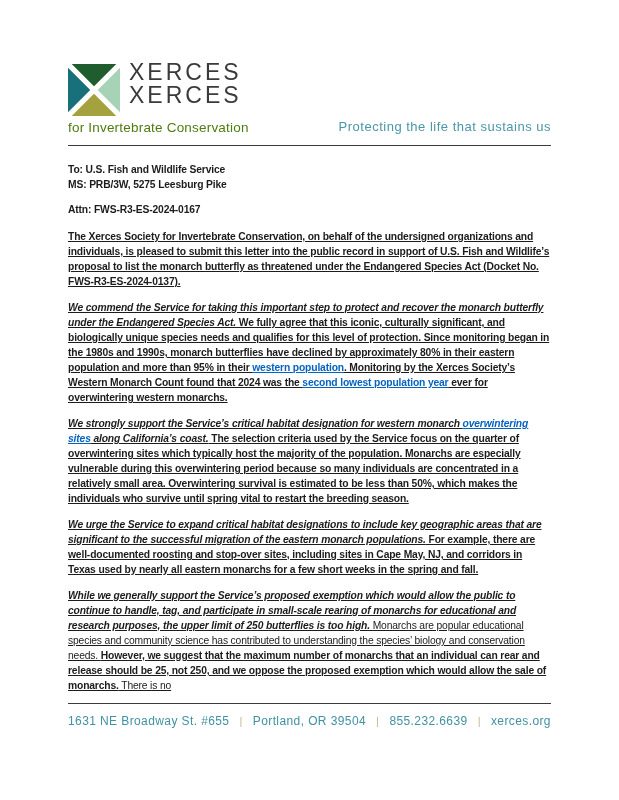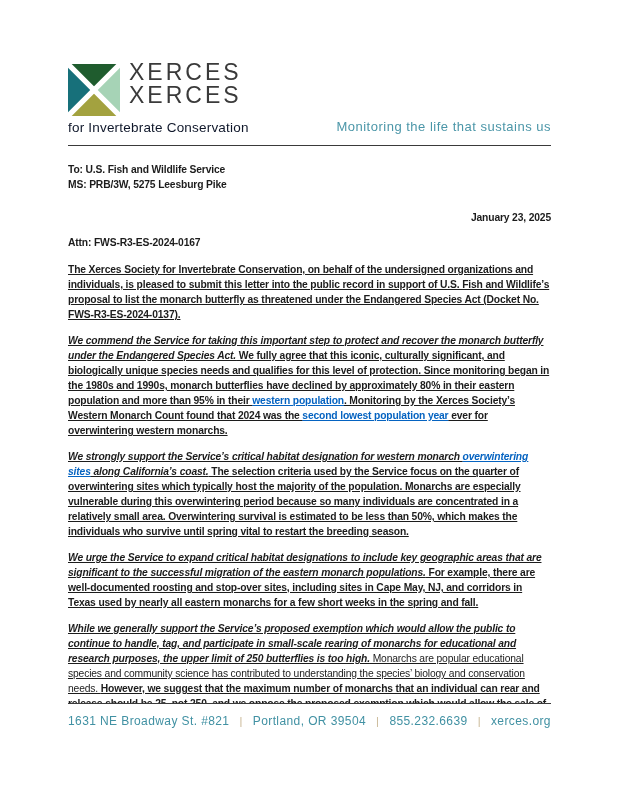--- a/index.html
+++ b/index.html
@@ -13,21 +13,21 @@
   
   .header { display: flex; justify-content: space-between; align-items: flex-end; gap: 28px; }
   .brand-row { display: flex; align-items: flex-start; }
   .logo-mark { display: block; }
   .brand-words { margin-left: 9px; margin-top: -3px; }
   .brand-words div {
     font-size: 23px; line-height: 23px; font-weight: 400;
     letter-spacing: 3px; color: #3a3a3a;
   }
   .brand-sub {
-    margin-top: 4px; font-size: 13.5px; color: #0f172a; letter-spacing: 0.2px;
+    margin-top: 4px; font-size: 13.5px; color: #4d7c0f; letter-spacing: 0.2px;
   }
   .tagline {
     font-size: 13px; color: #4b96a8; letter-spacing: 0.5px; padding-bottom: 1px;
   }
   .rule { border: none; border-top: 1.6px solid #3a3a3a; margin: 10px 0 0 0; }
 
   
   .letter { font-size: 10.3px; line-height: 15px; letter-spacing: -0.15px; }
   .recipient { margin-top: 16px; font-weight: bold; }
   .date-line { margin-top: 18px; text-align: right; font-weight: bold; }
@@ -66,48 +66,47 @@
           <line x1="-4" y1="-4" x2="104" y2="104" stroke="#ffffff" stroke-width="10"></line>
           <line x1="104" y1="-4" x2="-4" y2="104" stroke="#ffffff" stroke-width="10"></line>
         </svg>
         <div class="brand-words">
           <div>XERCES</div>
           <div>XERCES</div>
         </div>
       </div>
       <div class="brand-sub">for Invertebrate Conservation</div>
     </div>
-    <div class="tagline">Monitoring the life that sustains us</div>
+    <div class="tagline">Protecting the life that sustains us</div>
   </div>
 
   <hr class="rule">
 
   <div class="letter">
     <div class="recipient">
       <div>To: U.S. Fish and Wildlife Service</div>
       <div>MS: PRB/3W, 5275 Leesburg Pike</div>
     </div>
 
-    <div class="date-line">January 23, 2025</div>
 
     <div class="attn-line">Attn: FWS-R3-ES-2024-0167</div>
 
     <div class="paragraphs">
         <p class="para"><span class="run-b">The Xerces Society for Invertebrate Conservation, on behalf of the undersigned organizations and individuals, is pleased to submit this letter into the public record in support of U.S. Fish and Wildlife’s proposal to list the monarch butterfly as threatened under the Endangered Species Act (Docket No. FWS-R3-ES-2024-0137).</span></p>
         <p class="para"><span class="run-bi">We commend the Service for taking this important step to protect and recover the monarch butterfly under the Endangered Species Act.</span><span class="run-b"> We fully agree that this iconic, culturally significant, and biologically unique species needs and qualifies for this level of protection. Since monitoring began in the 1980s and 1990s, monarch butterflies have declined by approximately 80% in their eastern population and more than 95% in their </span><a class="run-b run-link" href="#">western population</a><span class="run-b">. Monitoring by the Xerces Society’s Western Monarch Count found that 2024 was the </span><a class="run-b run-link" href="#">second lowest population year</a><span class="run-b"> ever for overwintering western monarchs.</span></p>
         <p class="para"><span class="run-bi">We strongly support the Service’s critical habitat designation for western monarch </span><a class="run-bi run-link" href="#">overwintering sites</a><span class="run-bi"> along California’s coast.</span><span class="run-b"> The selection criteria used by the Service focus on the quarter of overwintering sites which typically host the majority of the population. Monarchs are especially vulnerable during this overwintering period because so many individuals are concentrated in a relatively small area. Overwintering survival is estimated to be less than 50%, which makes the individuals who survive until spring vital to restart the breeding season.</span></p>
         <p class="para"><span class="run-bi">We urge the Service to expand critical habitat designations to include key geographic areas that are significant to the successful migration of the eastern monarch populations.</span><span class="run-b"> For example, there are well-documented roosting and stop-over sites, including sites in Cape May, NJ, and corridors in Texas used by nearly all eastern monarchs for a few short weeks in the spring and fall.</span></p>
         <p class="para"><span class="run-bi">While we generally support the Service’s proposed exemption which would allow the public to continue to handle, tag, and participate in small-scale rearing of monarchs for educational and research purposes, the upper limit of 250 butterflies is too high.</span><span class="run-r"> Monarchs are popular educational species and community science has contributed to understanding the species’ biology and conservation needs. </span><span class="run-b">However, we suggest that the maximum number of monarchs that an individual can rear and release should be 25, not 250, and we oppose the proposed exemption which would allow the sale of monarchs.</span><span class="run-r"> There is no</span></p>
       </div>
   </div>
 
   <div class="footer">
     <hr class="rule">
     <div class="footer-items">
-        <span>1631 NE Broadway St. #821</span>
+        <span>1631 NE Broadway St. #655</span>
         <span class="footer-sep">|</span>
         <span>Portland, OR 39504</span>
         <span class="footer-sep">|</span>
         <span>855.232.6639</span>
         <span class="footer-sep">|</span>
         <span>xerces.org</span>
       </div>
   </div>
 
 </div>

